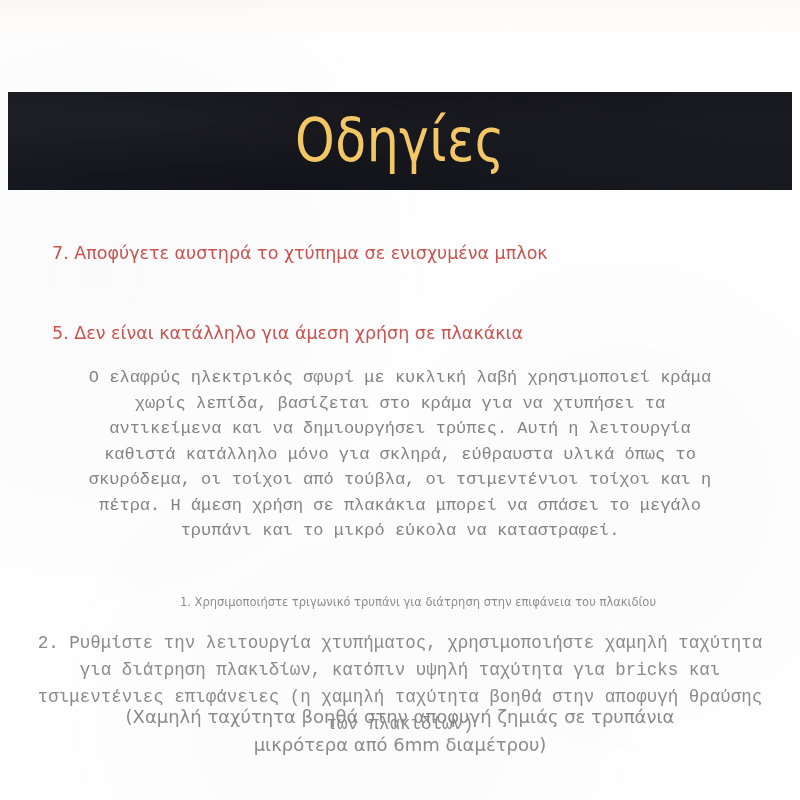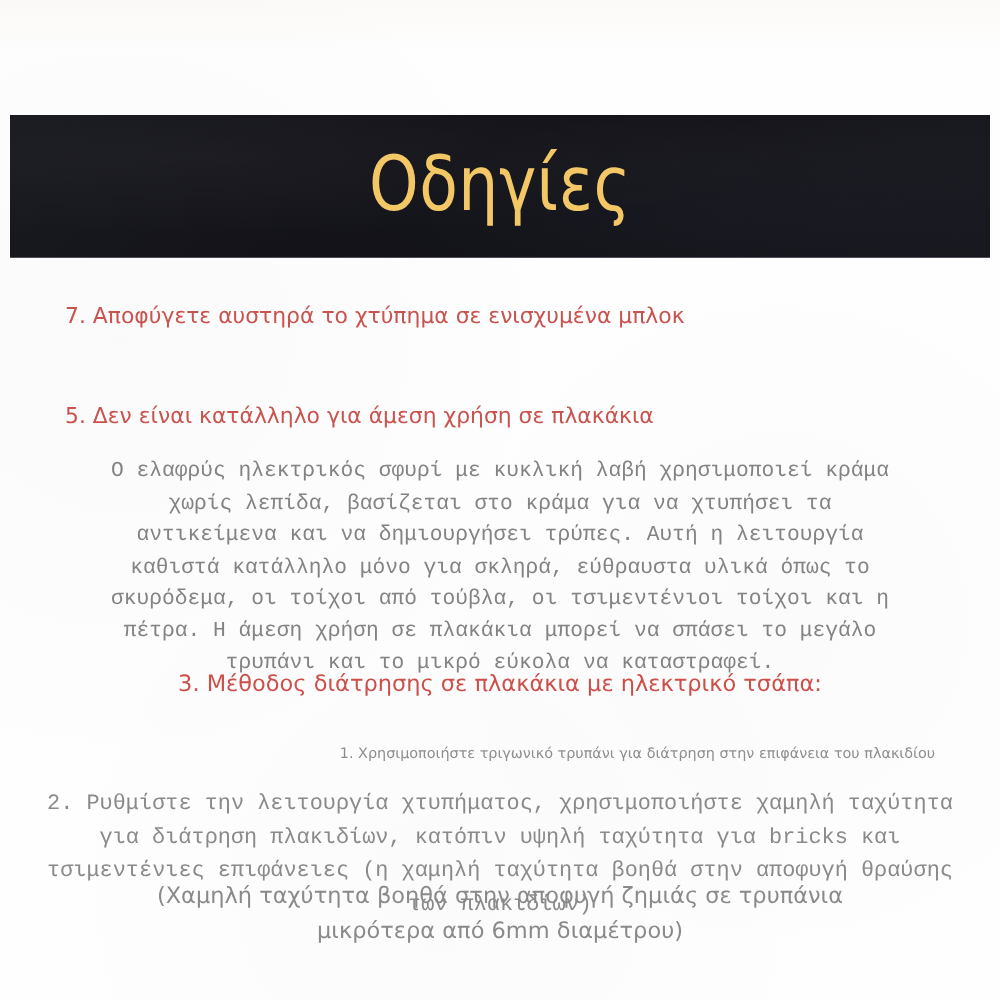--- a/index.html
+++ b/index.html
@@ -37,21 +37,21 @@
       linear-gradient(180deg, rgba(250,246,242,0.55) 0%, rgba(255,255,255,0) 5%);
     z-index: 0;
   }
 
   
   .banner {
     position: absolute;
     left: 8px;
     top: 92px;
     width: 784px;
-    height: 114px;
+    height: 98px;
     background: #15151b;
     background-image:
       radial-gradient(ellipse at 20% 30%, rgba(255,255,255,0.030) 0%, rgba(255,255,255,0) 55%),
       radial-gradient(ellipse at 72% 70%, rgba(90,95,130,0.055) 0%, rgba(0,0,0,0) 50%),
       radial-gradient(ellipse at 88% 25%, rgba(255,255,255,0.018) 0%, rgba(0,0,0,0) 45%),
       linear-gradient(135deg, #191920 0%, #121218 45%, #17171e 100%);
     z-index: 1;
     display: flex;
     align-items: center;
     justify-content: center;
@@ -130,21 +130,21 @@
 
   
   .substep-small {
     position: absolute;
     left: 88px;
     top: 404px;
     width: 660px;
     color: #8d8d8d;
     font-size: 11.5px;
     line-height: 16px;
-    text-align: right;
+    text-align: center;
     font-family: "DejaVu Sans", "Liberation Sans", sans-serif;
   }
 
   
   .substep-big {
     position: absolute;
     left: 24px;
     top: 440px;
     width: 752px;
     color: #8a8a8a;
@@ -180,21 +180,20 @@
 
   <div class="content">
 
     <div class="rule-line rule-1">7. Αποφύγετε αυστηρά το χτύπημα σε ενισχυμένα μπλοκ</div>
 
     <div class="rule-line rule-2">5. Δεν είναι κατάλληλο για άμεση χρήση σε πλακάκια</div>
 
     <div class="body-para">Ο ελαφρύς ηλεκτρικός σφυρί με κυκλική λαβή χρησιμοποιεί κράμα χωρίς λεπίδα, βασίζεται στο κράμα για να χτυπήσει τα αντικείμενα και να δημιουργήσει τρύπες. Αυτή η λειτουργία καθιστά κατάλληλο μόνο για σκληρά, εύθραυστα υλικά όπως το σκυρόδεμα, οι τοίχοι από τούβλα, οι τσιμεντένιοι τοίχοι και η πέτρα. Η άμεση χρήση σε πλακάκια μπορεί να σπάσει το μεγάλο τρυπάνι και το μικρό εύκολα να καταστραφεί.</div>
 
     <div class="section3">
-      <span class="s3-line1">3. Μέθοδος διάτρησης σε πλακάκια με ηλεκτρικό τσάπα:</span>
     </div>
 
     <div class="substep-small">1. Χρησιμοποιήστε τριγωνικό τρυπάνι για διάτρηση στην επιφάνεια του πλακιδίου</div>
 
     <div class="substep-big">2. Ρυθμίστε την λειτουργία χτυπήματος, χρησιμοποιήστε χαμηλή ταχύτητα για διάτρηση πλακιδίων, κατόπιν υψηλή ταχύτητα για bricks και τσιμεντένιες επιφάνειες (η χαμηλή ταχύτητα βοηθά στην αποφυγή θραύσης των πλακιδίων)</div>
 
     <div class="closing-note">(Χαμηλή ταχύτητα βοηθά στην αποφυγή ζημιάς σε τρυπάνια μικρότερα από 6mm διαμέτρου)</div>
 
   </div>
 </div>

